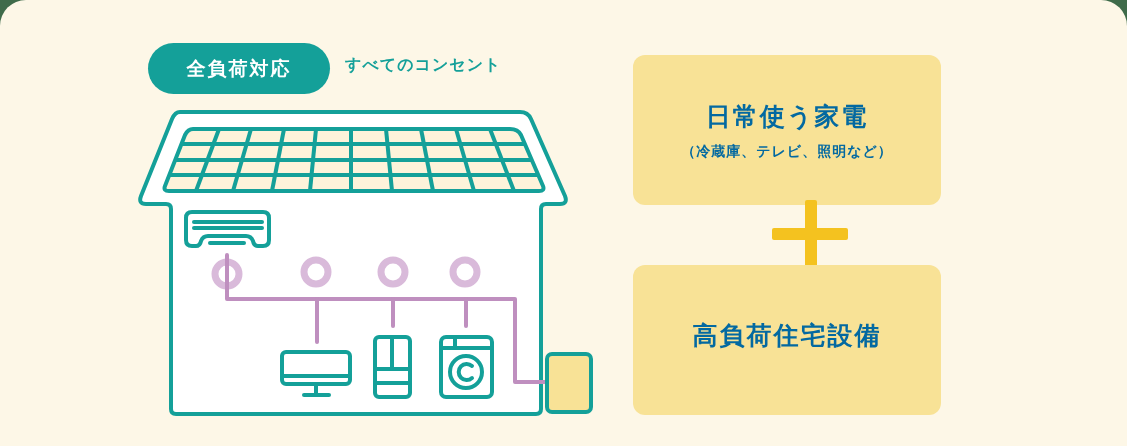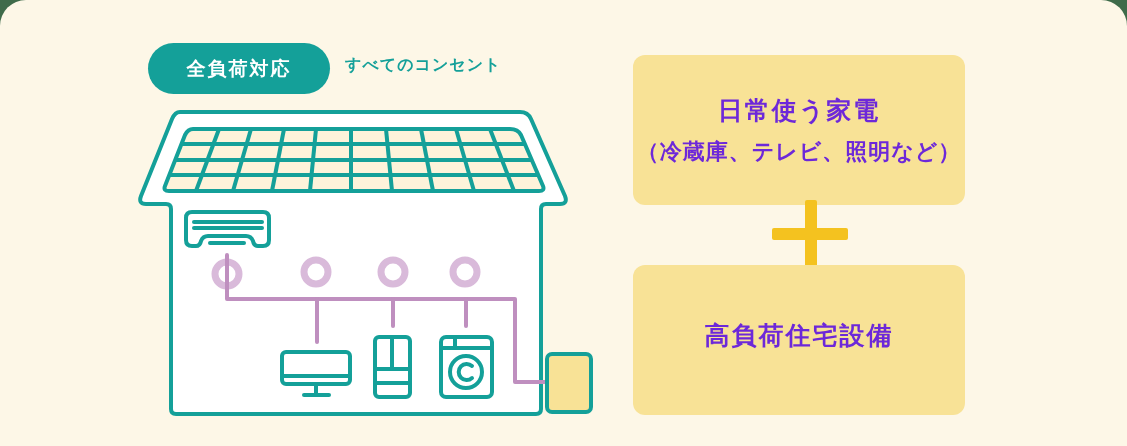--- a/index.html
+++ b/index.html
@@ -26,29 +26,29 @@
       display: flex; align-items: center; justify-content: center;
       letter-spacing: 2px;
     }
     .badge-caption {
       position: absolute; left: 345px; top: 55px;
       color: #14a099; font-weight: bold; font-size: 16px;
       letter-spacing: 1px;
     }
     .house { position: absolute; left: 0; top: 0; }
     .card {
-      position: absolute; left: 633px; width: 332px; height: 150px;
+      position: absolute; left: 633px; width: 308px; height: 150px;
       background: #f8e296; border-radius: 12px;
       display: flex; flex-direction: column; align-items: center; justify-content: center;
-      color: #6d28d9;
+      color: #0369a1;
     }
     .card-1 { top: 55px; }
     .card-2 { top: 265px; align-items: center; }
     .card-title { font-size: 25px; font-weight: bold; letter-spacing: 2px; margin-bottom: 10px; }
-    .card-sub { font-size: 22px; font-weight: bold; letter-spacing: 1px; }
+    .card-sub { font-size: 14px; font-weight: bold; letter-spacing: 1px; }
     .plus-v {
       position: absolute; left: 805px; top: 200px; width: 12px; height: 70px;
       background: #f4c21f; border-radius: 2px;
     }
     .plus-h {
       position: absolute; left: 772px; top: 228px; width: 76px; height: 12px;
       background: #f4c21f; border-radius: 2px;
     }
   </style>
 </head>

